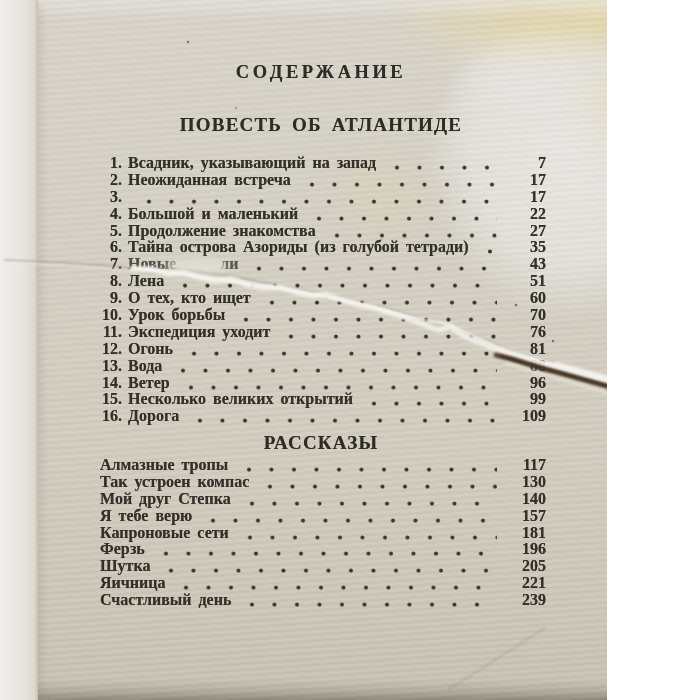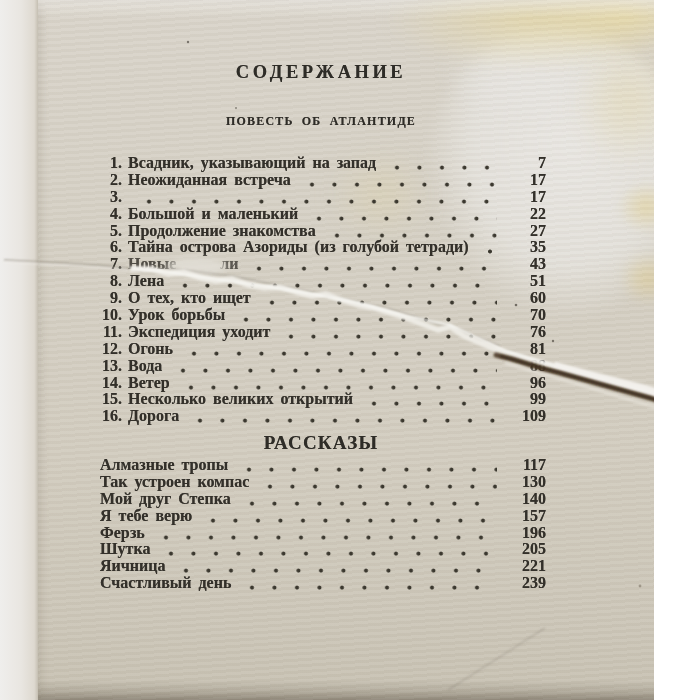--- a/index.html
+++ b/index.html
@@ -1,17 +1,17 @@
 <!DOCTYPE html>
 <html><head>
 <meta charset="utf-8">
 <style>
   * { margin:0; padding:0; box-sizing:border-box; }
   body { background:#ffffff; font-family:"Liberation Serif","DejaVu Serif",serif; }
-  .scan { position:relative; width:654px; height:700px; overflow:hidden; background:#fdfdfc; }
+  .scan { position:relative; width:607px; height:700px; overflow:hidden; background:#fdfdfc; }
 
   
   .left-strip { position:absolute; left:0; top:0; width:38px; height:700px;
     background:linear-gradient(to right,#efeeec 0%,#e9e6e1 55%,#ded9d0 90%,#c6c0b3 100%); }
   .right-strip { position:absolute; right:0; top:0; width:33px; height:700px; background:#fdfdfc; }
 
   
   .page { position:absolute; left:38px; top:0; width:629px; height:700px; overflow:hidden;
     background:linear-gradient(to bottom,#d9d4ca 0%,#d5d0c4 35%,#d2ccbf 65%,#ccc6b8 88%,#c7c1b2 100%);
     box-shadow:inset 3px 0 8px rgba(110,100,85,0.18), 2px 0 3px rgba(0,0,0,0.10); }
@@ -39,21 +39,21 @@
   .stain-b { left:582px; top:252px; width:54px; height:52px; filter:blur(5px);
     background:radial-gradient(ellipse, rgba(222,204,146,0.62) 0%, rgba(222,204,146,0) 72%); }
   .stain-mid { left:294px; top:148px; width:98px; height:92px; filter:blur(13px);
     background:radial-gradient(ellipse, rgba(222,210,165,0.42) 0%, rgba(222,210,165,0) 70%); }
 
   
   .heading { position:absolute; left:58px; width:450px; text-align:center;
     color:#2e2c27; font-weight:700; z-index:2;
     text-shadow:0 0 0.5px rgba(46,44,39,0.6); }
   .h-main { top:62px; font-size:18.5px; letter-spacing:3.5px; }
-  .h-sec1 { top:114px; font-size:12px; letter-spacing:1.2px; word-spacing:4px; }
+  .h-sec1 { top:114px; font-size:19px; letter-spacing:1.2px; word-spacing:4px; }
   .h-sec2 { top:432px; font-size:19px; letter-spacing:1.2px; word-spacing:3px;text-align:center; }
 
   .list { position:absolute; left:58px; width:450px; z-index:2; }
   .novel { top:155px; }
   .stories { top:457px; }
   .row { display:flex; align-items:baseline; height:16.9px; line-height:16.9px;
     font-size:16px; font-weight:700; color:#33302a; word-spacing:3px;
     text-shadow:0 0 0.4px rgba(49,46,40,0.65); white-space:nowrap; }
   .stories .row { padding-left:4px; }
   .num { flex:none; width:32px; text-align:right; padding-right:6px; }
@@ -203,20 +203,25 @@
           <span class="title">Мой друг Степка</span>
           <span class="leader"></span>
           <span class="pg">140</span>
         </div>
         <div class="row">
           <span class="title">Я тебе верю</span>
           <span class="leader"></span>
           <span class="pg">157</span>
         </div>
         <div class="row">
+          <span class="title">Капроновые сети</span>
+          <span class="leader"></span>
+          <span class="pg">181</span>
+        </div>
+        <div class="row">
           <span class="title">Ферзь</span>
           <span class="leader"></span>
           <span class="pg">196</span>
         </div>
         <div class="row">
           <span class="title">Шутка</span>
           <span class="leader"></span>
           <span class="pg">205</span>
         </div>
         <div class="row">

